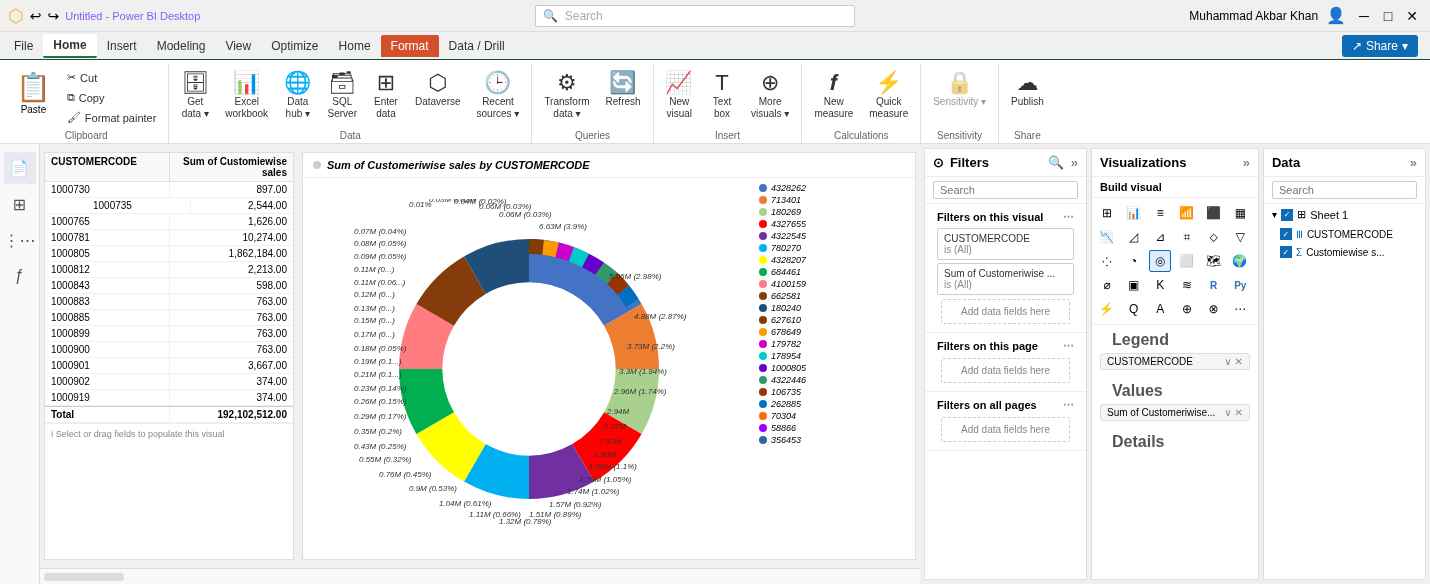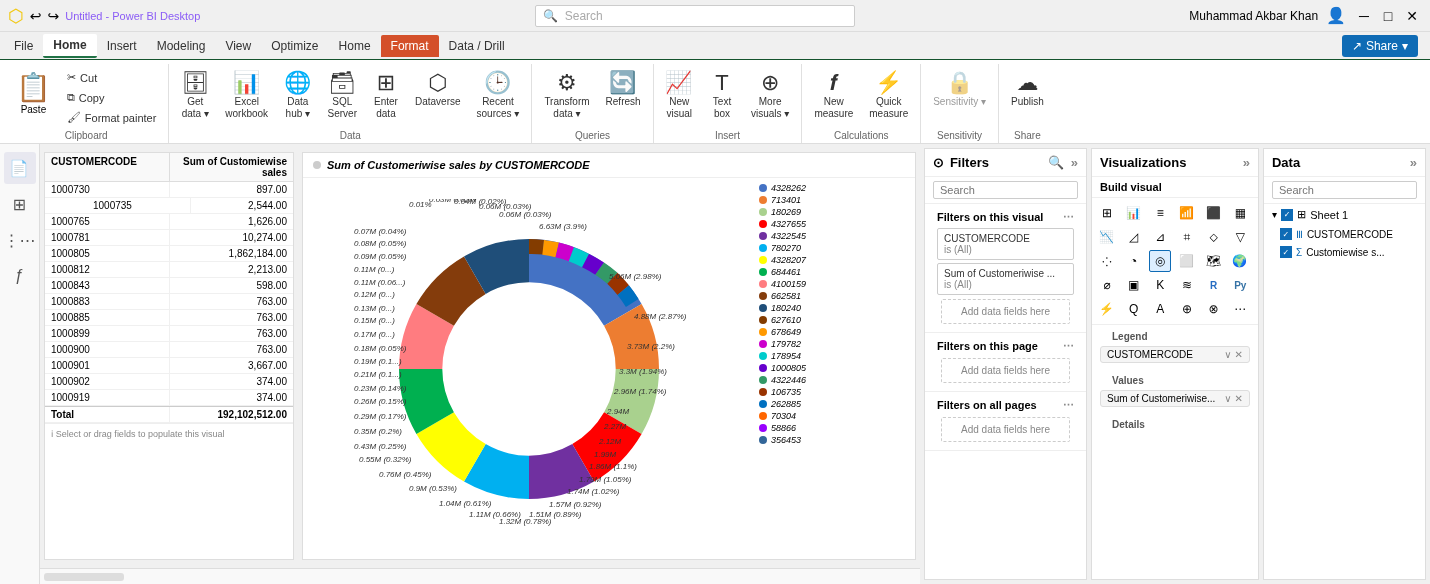--- a/index.html
+++ b/index.html
@@ -310,21 +310,21 @@
       align-items: center;
       justify-content: center;
       border-radius: 2px;
       cursor: pointer;
       border: 1px solid transparent;
       font-size: 12px;
     }
     .vis-icon-btn.active { background: #ddeeff; border-color: #0e6bb5; }
     .build-visual-label { font-weight: 600; font-size: 11px; padding: 4px 8px; border-bottom: 1px solid #eee; }
     .legend-section { padding: 4px 8px; }
-    .legend-section-label { font-size: 10px; font-weight: 600; color: #555; padding: 2px 12px; }
+    .legend-section-label { font-size: 16px; font-weight: 600; color: #555; padding: 2px 12px; }
     .field-pill {
       display: flex;
       align-items: center;
       justify-content: space-between;
       background: #f5f5f5;
       border: 1px solid #ddd;
       border-radius: 3px;
       padding: 2px 6px;
       font-size: 10px;
       margin: 2px 0;

